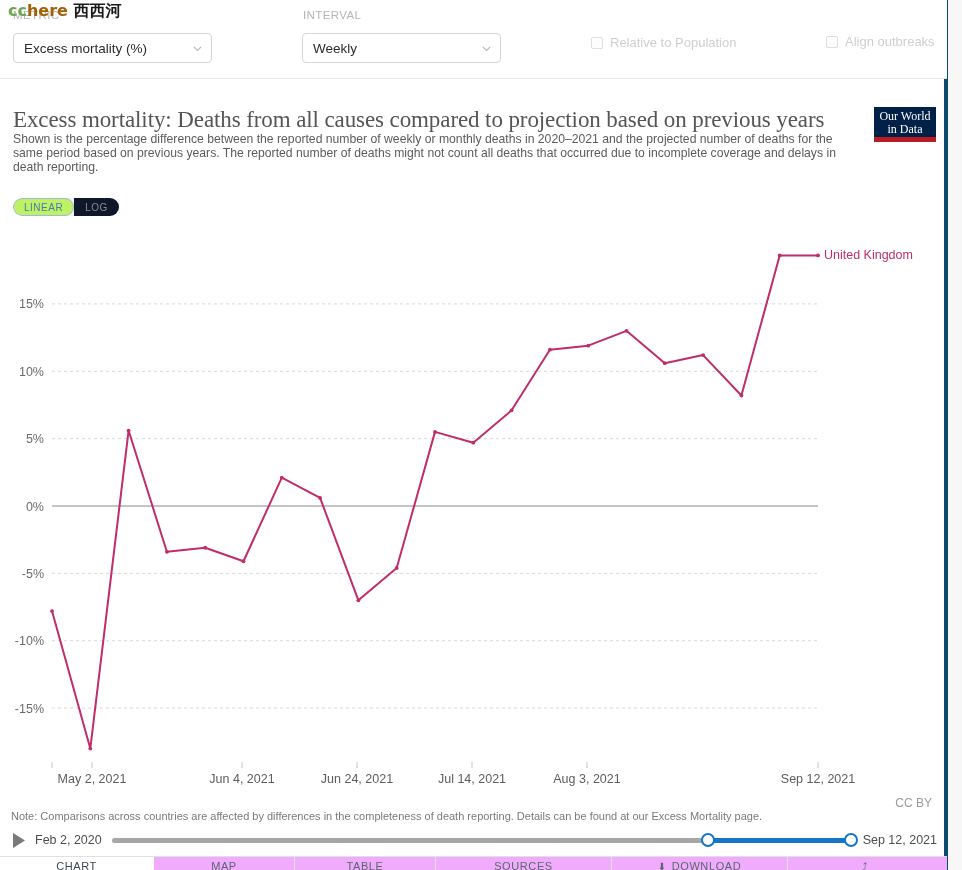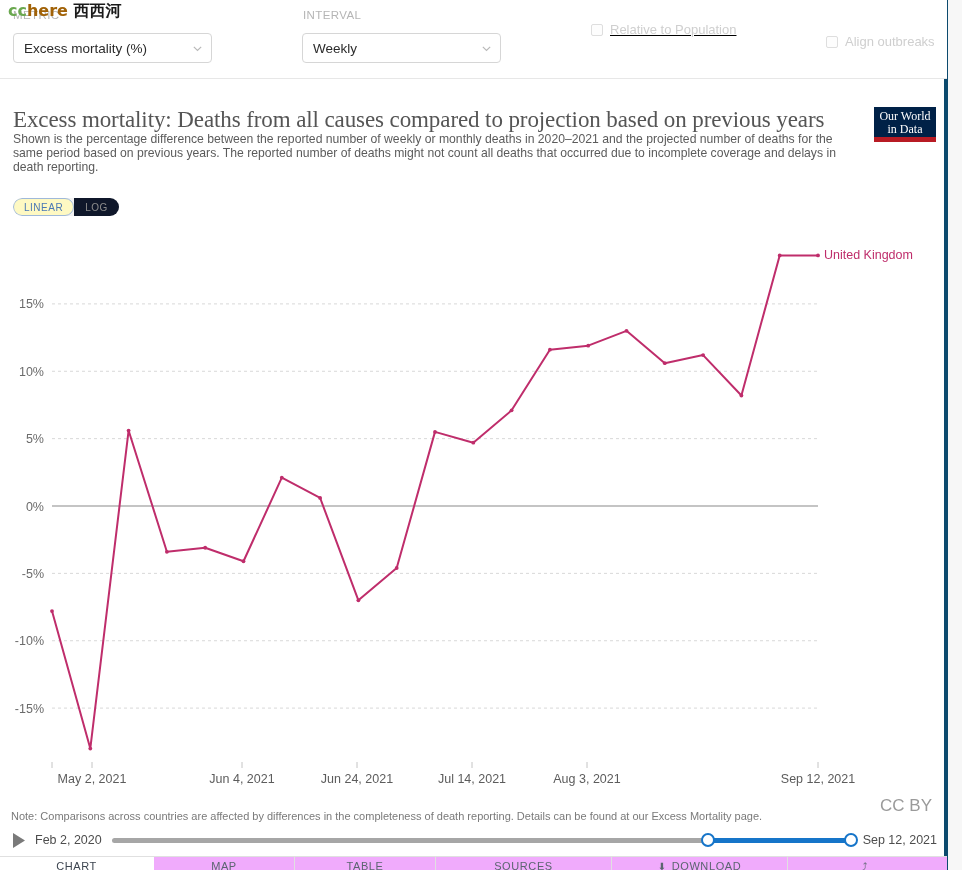--- a/index.html
+++ b/index.html
@@ -160,21 +160,21 @@
     align-items: center;
     color: #8c8c8c;
     background: #0f172a;
     cursor: pointer;
     border: 1px solid transparent;
     box-sizing: border-box;
     height: 18px;
   }
   .scale-btn.active {
     color: #4a78b5;
-    background: #fef9c3;
+    background: #bef264;
     border: 1px solid #9fb9da;
     border-radius: 9px;
   }
 
   
   .chart-svg {
     position: absolute;
     left: 0; top: 0;
     width: 948px; height: 800px;
     pointer-events: none;
@@ -205,21 +205,21 @@
   }
   .note-line {
     position: absolute;
     left: 11px; top: 810px;
     font-size: 11px;
     color: #7a7a7a;
   }
   .ccby {
     position: absolute;
     right: 12px; top: 796px;
-    font-size: 17px;
+    font-size: 12px;
     color: #9a9a9a;
   }
 
   
   .timeline {
     position: absolute;
     left: 11px; top: 828px;
     width: 926px; height: 24px;
     display: flex;
     align-items: center;
@@ -325,21 +325,21 @@
       <div class="ctrl-label" style="left:303px; top:9px;">INTERVAL</div>
       <div class="select-box" style="left:302px; top:33px; width:199px;">
         <span class="val">Weekly</span>
         <span class="chev">
           <svg viewBox="0 0 12 12">
               <path d="M2 4.2 L6 8.2 L10 4.2" fill="none" stroke="#b9b9b9" stroke-width="1.3"></path>
             </svg>
         </span>
       </div>
 
-      <div class="chk-wrap" style="left:591px; top:22px;text-decoration:underline;">
+      <div class="chk-wrap" style="left:591px; top:35px;">
         <span class="chk-box"></span>
         <span class="chk-lab">Relative to Population</span>
       </div>
 
       <div class="chk-wrap" style="left:826px; top:34px;">
         <span class="chk-box"></span>
         <span class="chk-lab">Align outbreaks</span>
       </div>
     </div>
 

